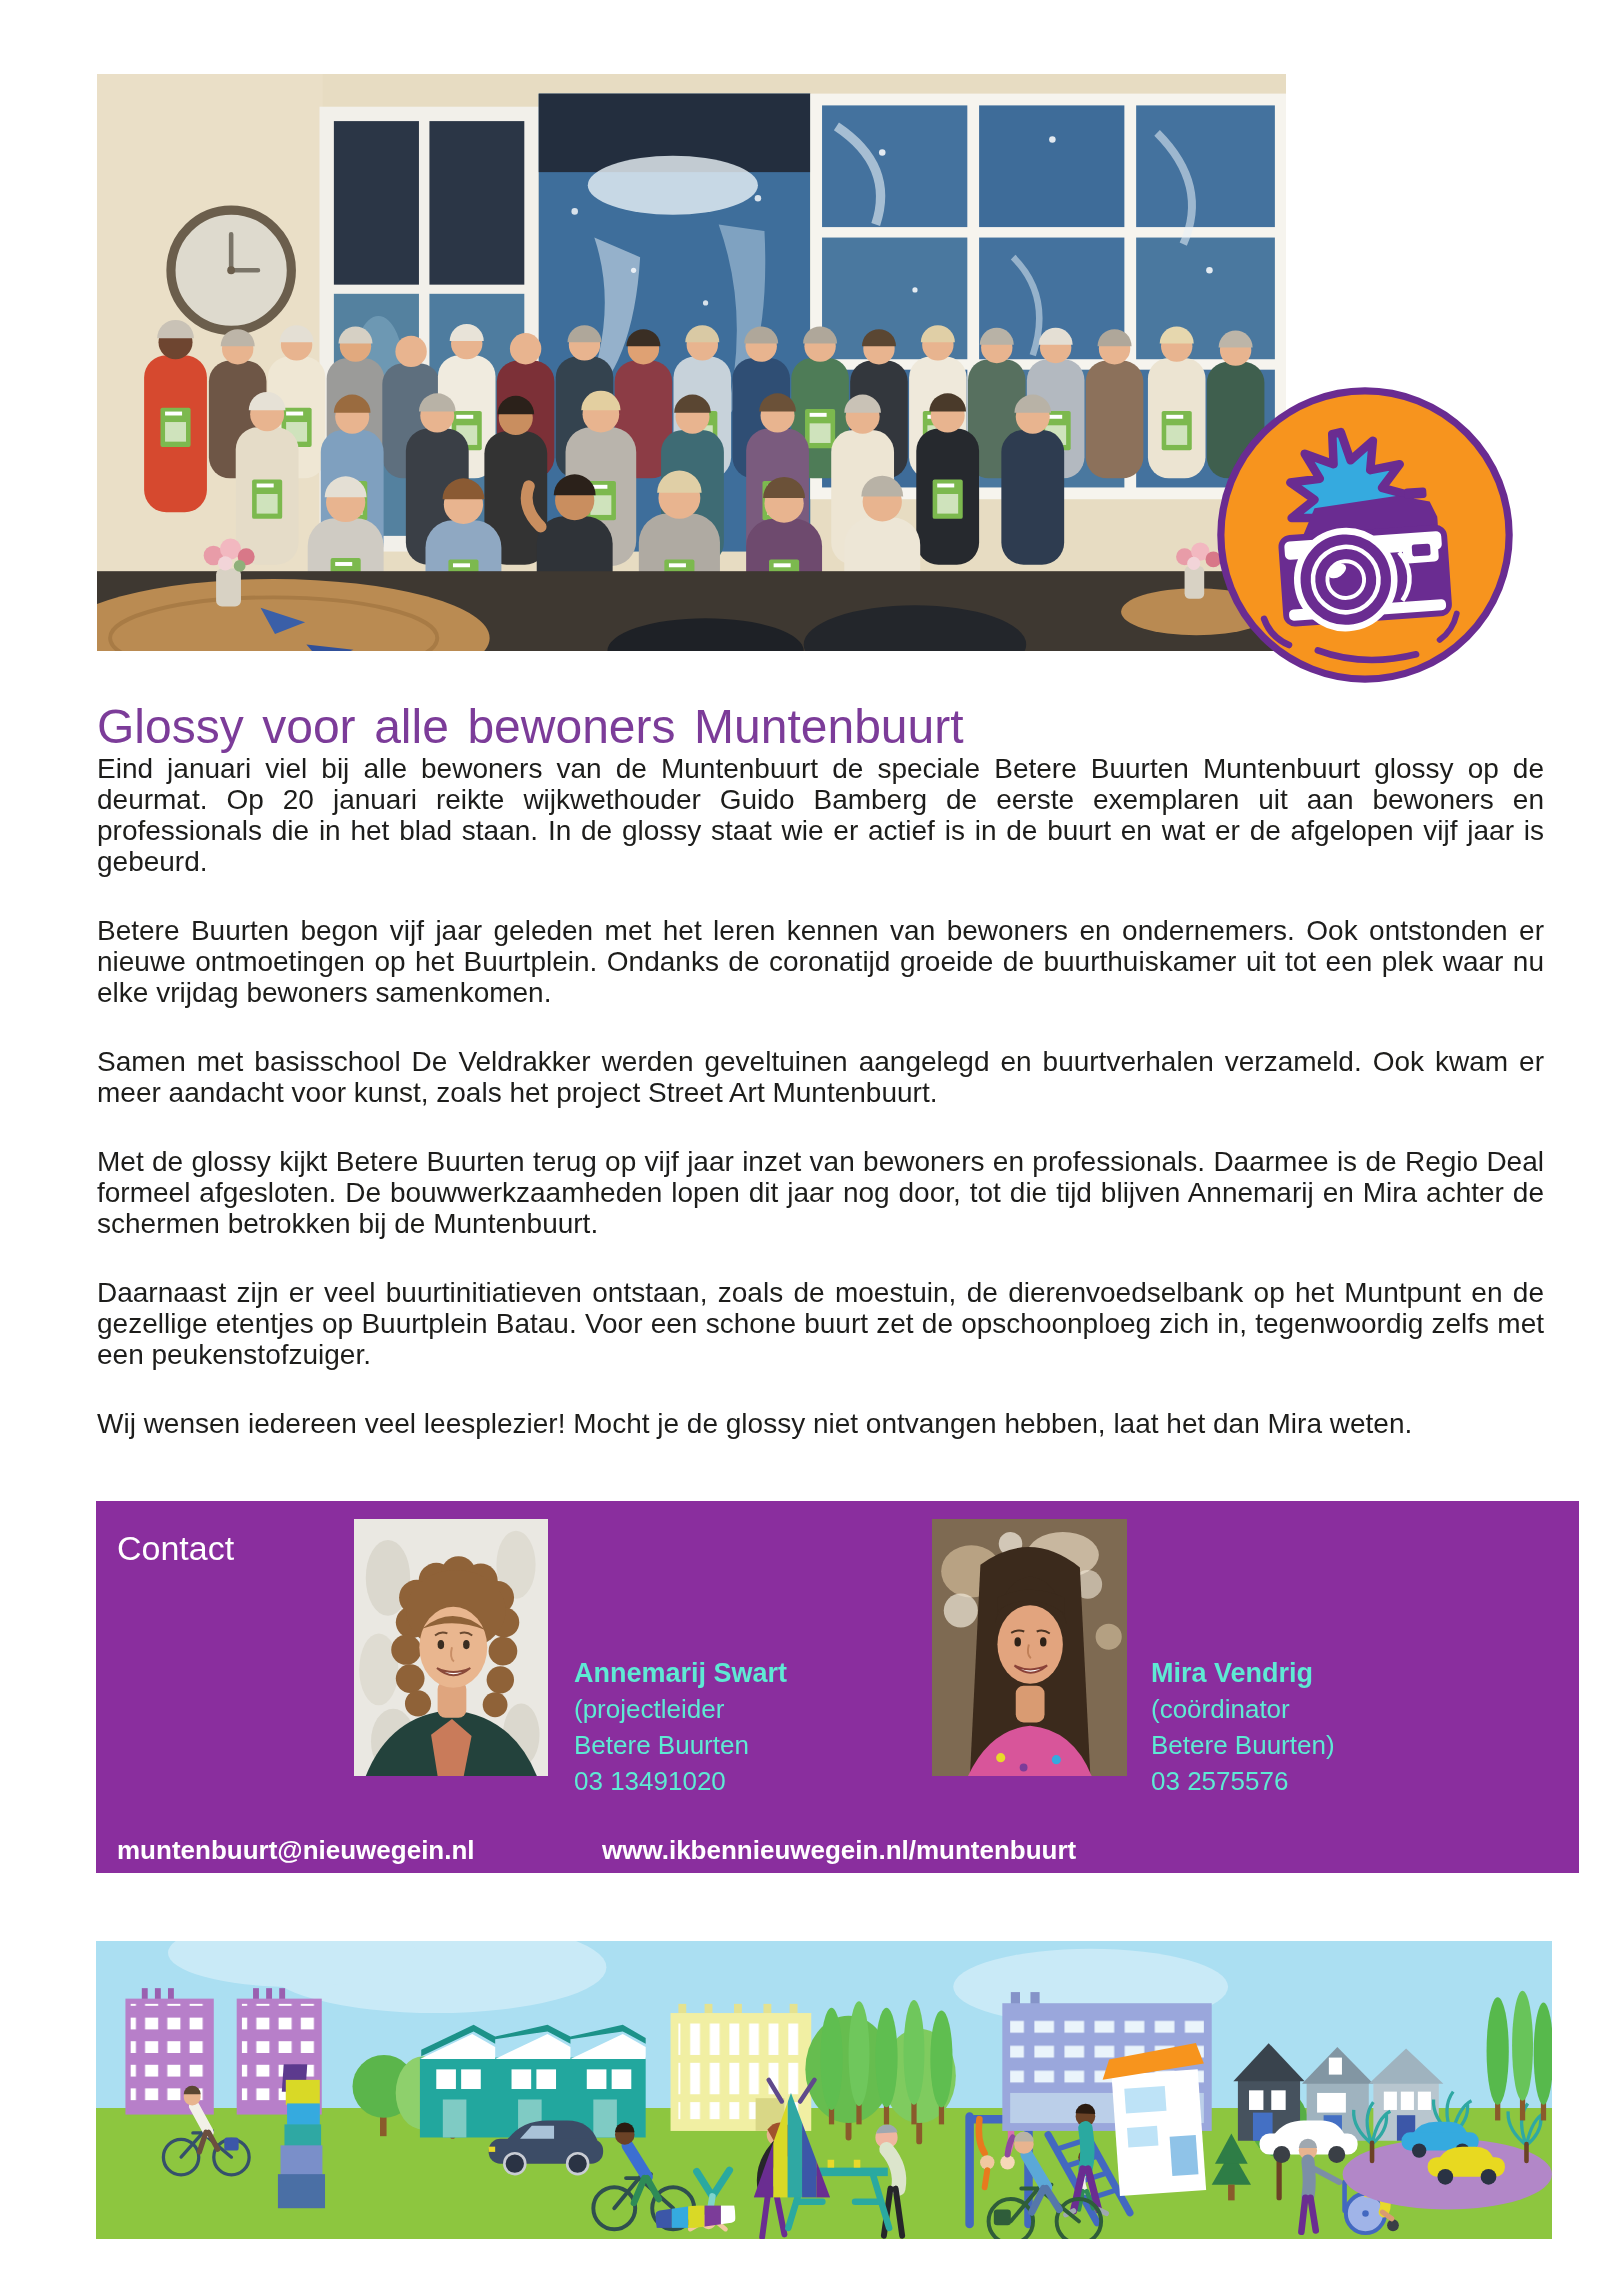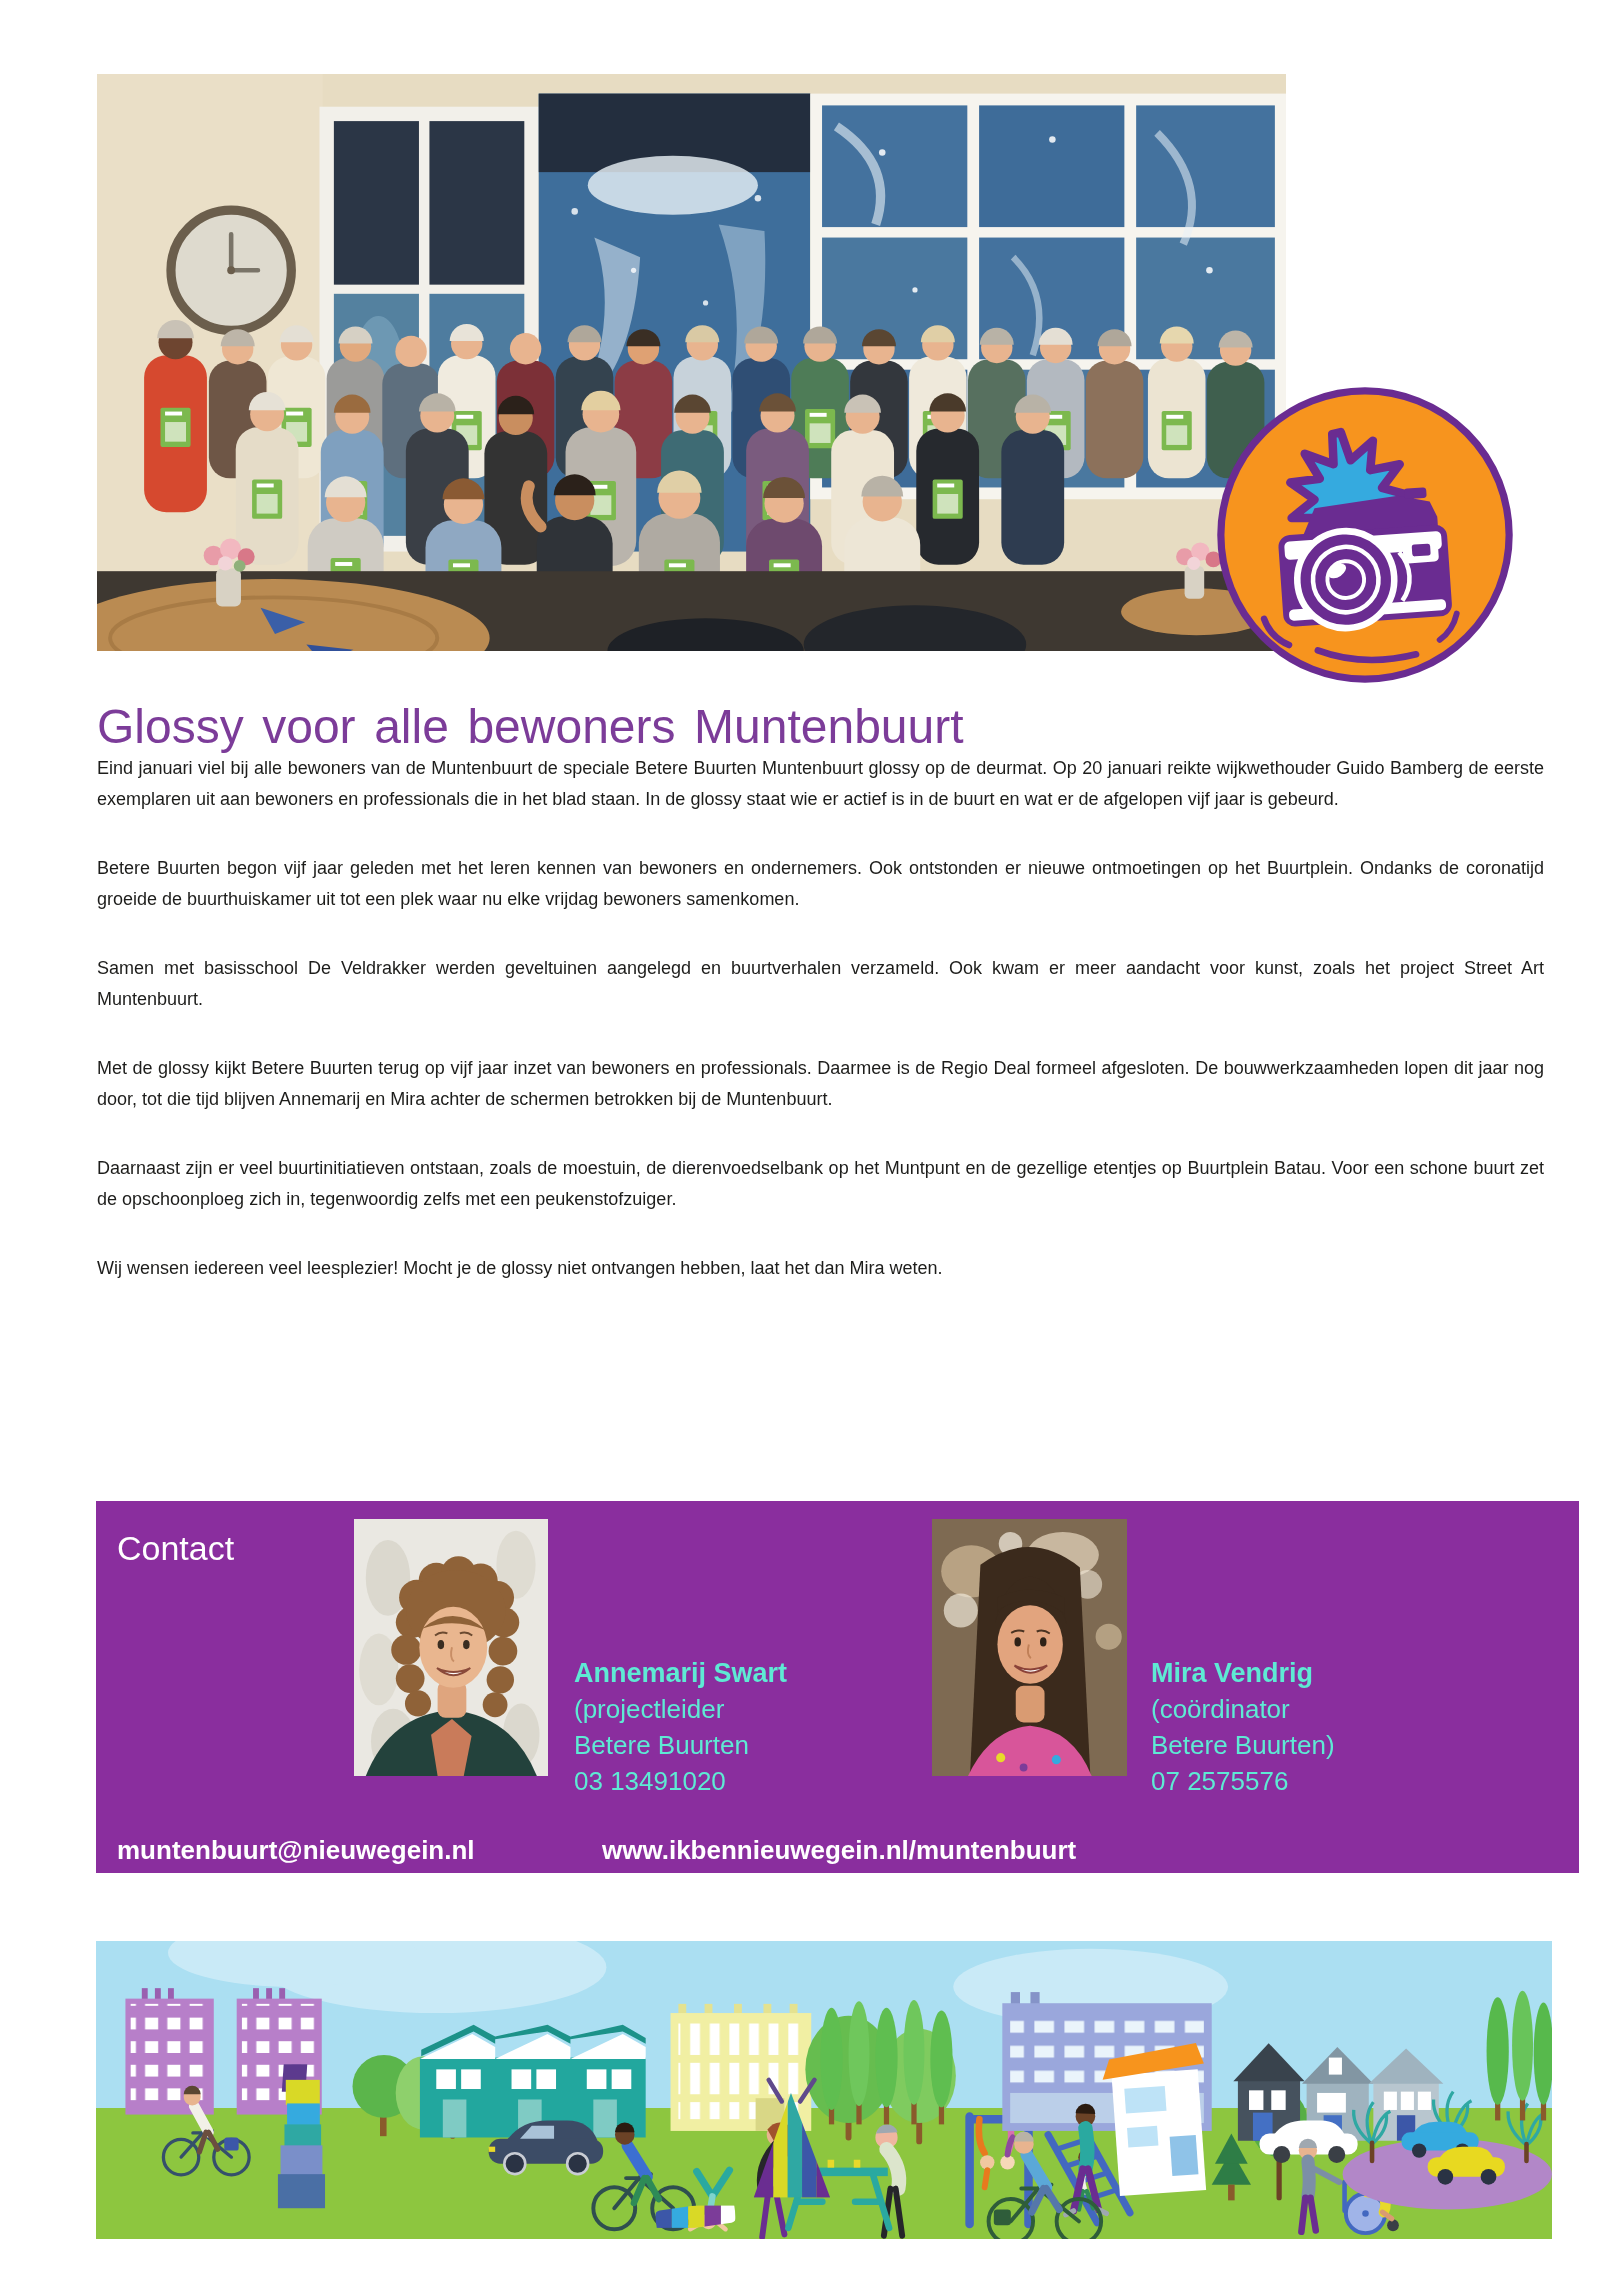--- a/index.html
+++ b/index.html
@@ -3,21 +3,21 @@
 <meta charset="utf-8">
 <style>
   html,body{margin:0;padding:0;background:#ffffff;}
   .page{position:relative;width:1623px;height:2295px;background:#ffffff;overflow:hidden;
         font-family:"Liberation Sans", sans-serif;}
   .abs{position:absolute;}
   .hero-photo{left:97px;top:74px;width:1189px;height:577px;overflow:hidden;}
   .badge{left:1213px;top:383px;width:304px;height:304px;z-index:5;}
   .title{left:97px;top:670px;width:1447px;font-size:48px;line-height:1.05;
          color:#7C3C99;font-weight:400;word-spacing:5.2px;}
-  .article{left:97px;top:753px;width:1447px;font-size:18px;line-height:31px;
+  .article{left:97px;top:753px;width:1447px;font-size:28px;line-height:31px;
            color:#1D1D1B;text-align:justify;hyphens:auto;}
   .article p{margin:0 0 38px 0;}
   .contact-box{left:96px;top:1501px;width:1483px;height:372px;background:#8A2E9E;color:#ffffff;}
   .contact-title{left:21px;top:27.5px;font-size:34px;font-weight:400;color:#ffffff;}
   .portrait{top:18.3px;width:194px;height:257px;overflow:hidden;}
   .portrait.p1{left:258px;}
   .portrait.p2{left:836px;width:195px;}
   .ccol{top:154px;font-size:26px;line-height:36px;color:#5eead4;}
   .ccol .cname{font-weight:700;font-size:27px;}
   .ccol.c1{left:478px;}
@@ -432,21 +432,21 @@
       <div class="cname">Annemarij Swart</div>
       <div>(projectleider</div>
       <div>Betere Buurten</div>
       <div>03 13491020</div>
     </div>
 
     <div class="abs ccol c2">
       <div class="cname">Mira Vendrig</div>
       <div>(coördinator</div>
       <div>Betere Buurten)</div>
-      <div>07 2575576</div>
+      <div>03 2575576</div>
     </div>
 
     <div class="abs clinks">
       <span class="clink-email">muntenbuurt@nieuwegein.nl</span>
       <span class="clink-site">www.ikbennieuwegein.nl/muntenbuurt</span>
     </div>
   </div>
 
   <div class="abs footer-illustration">
     <svg viewBox="0 0 2225 455" width="1456" height="298" preserveAspectRatio="none">

